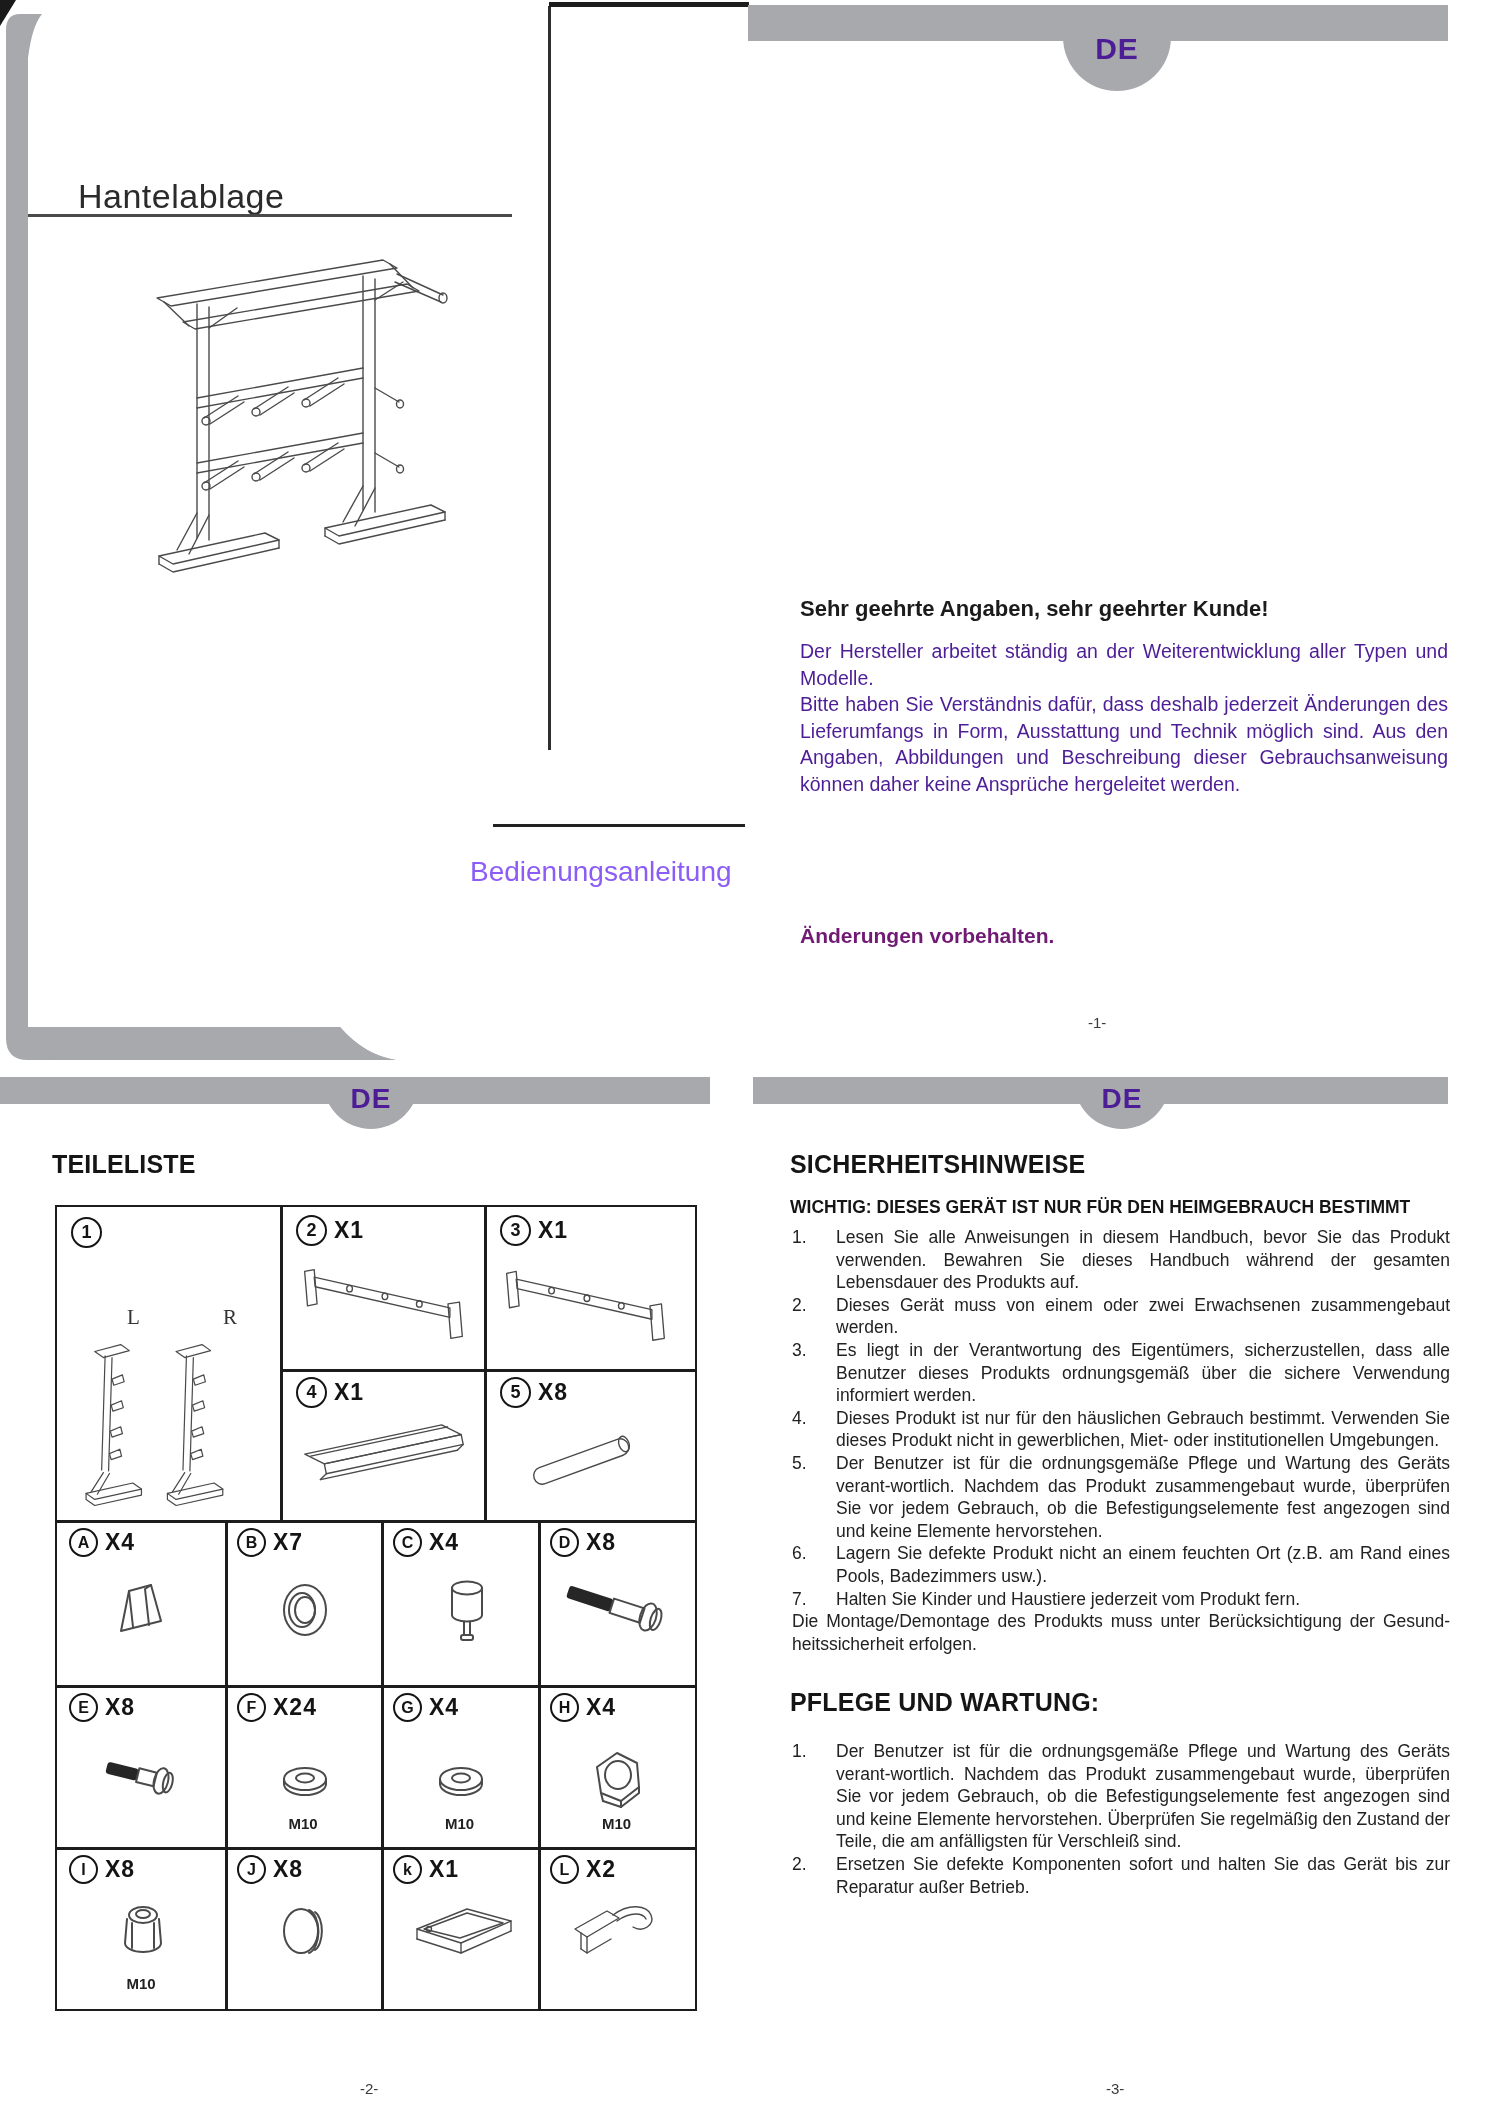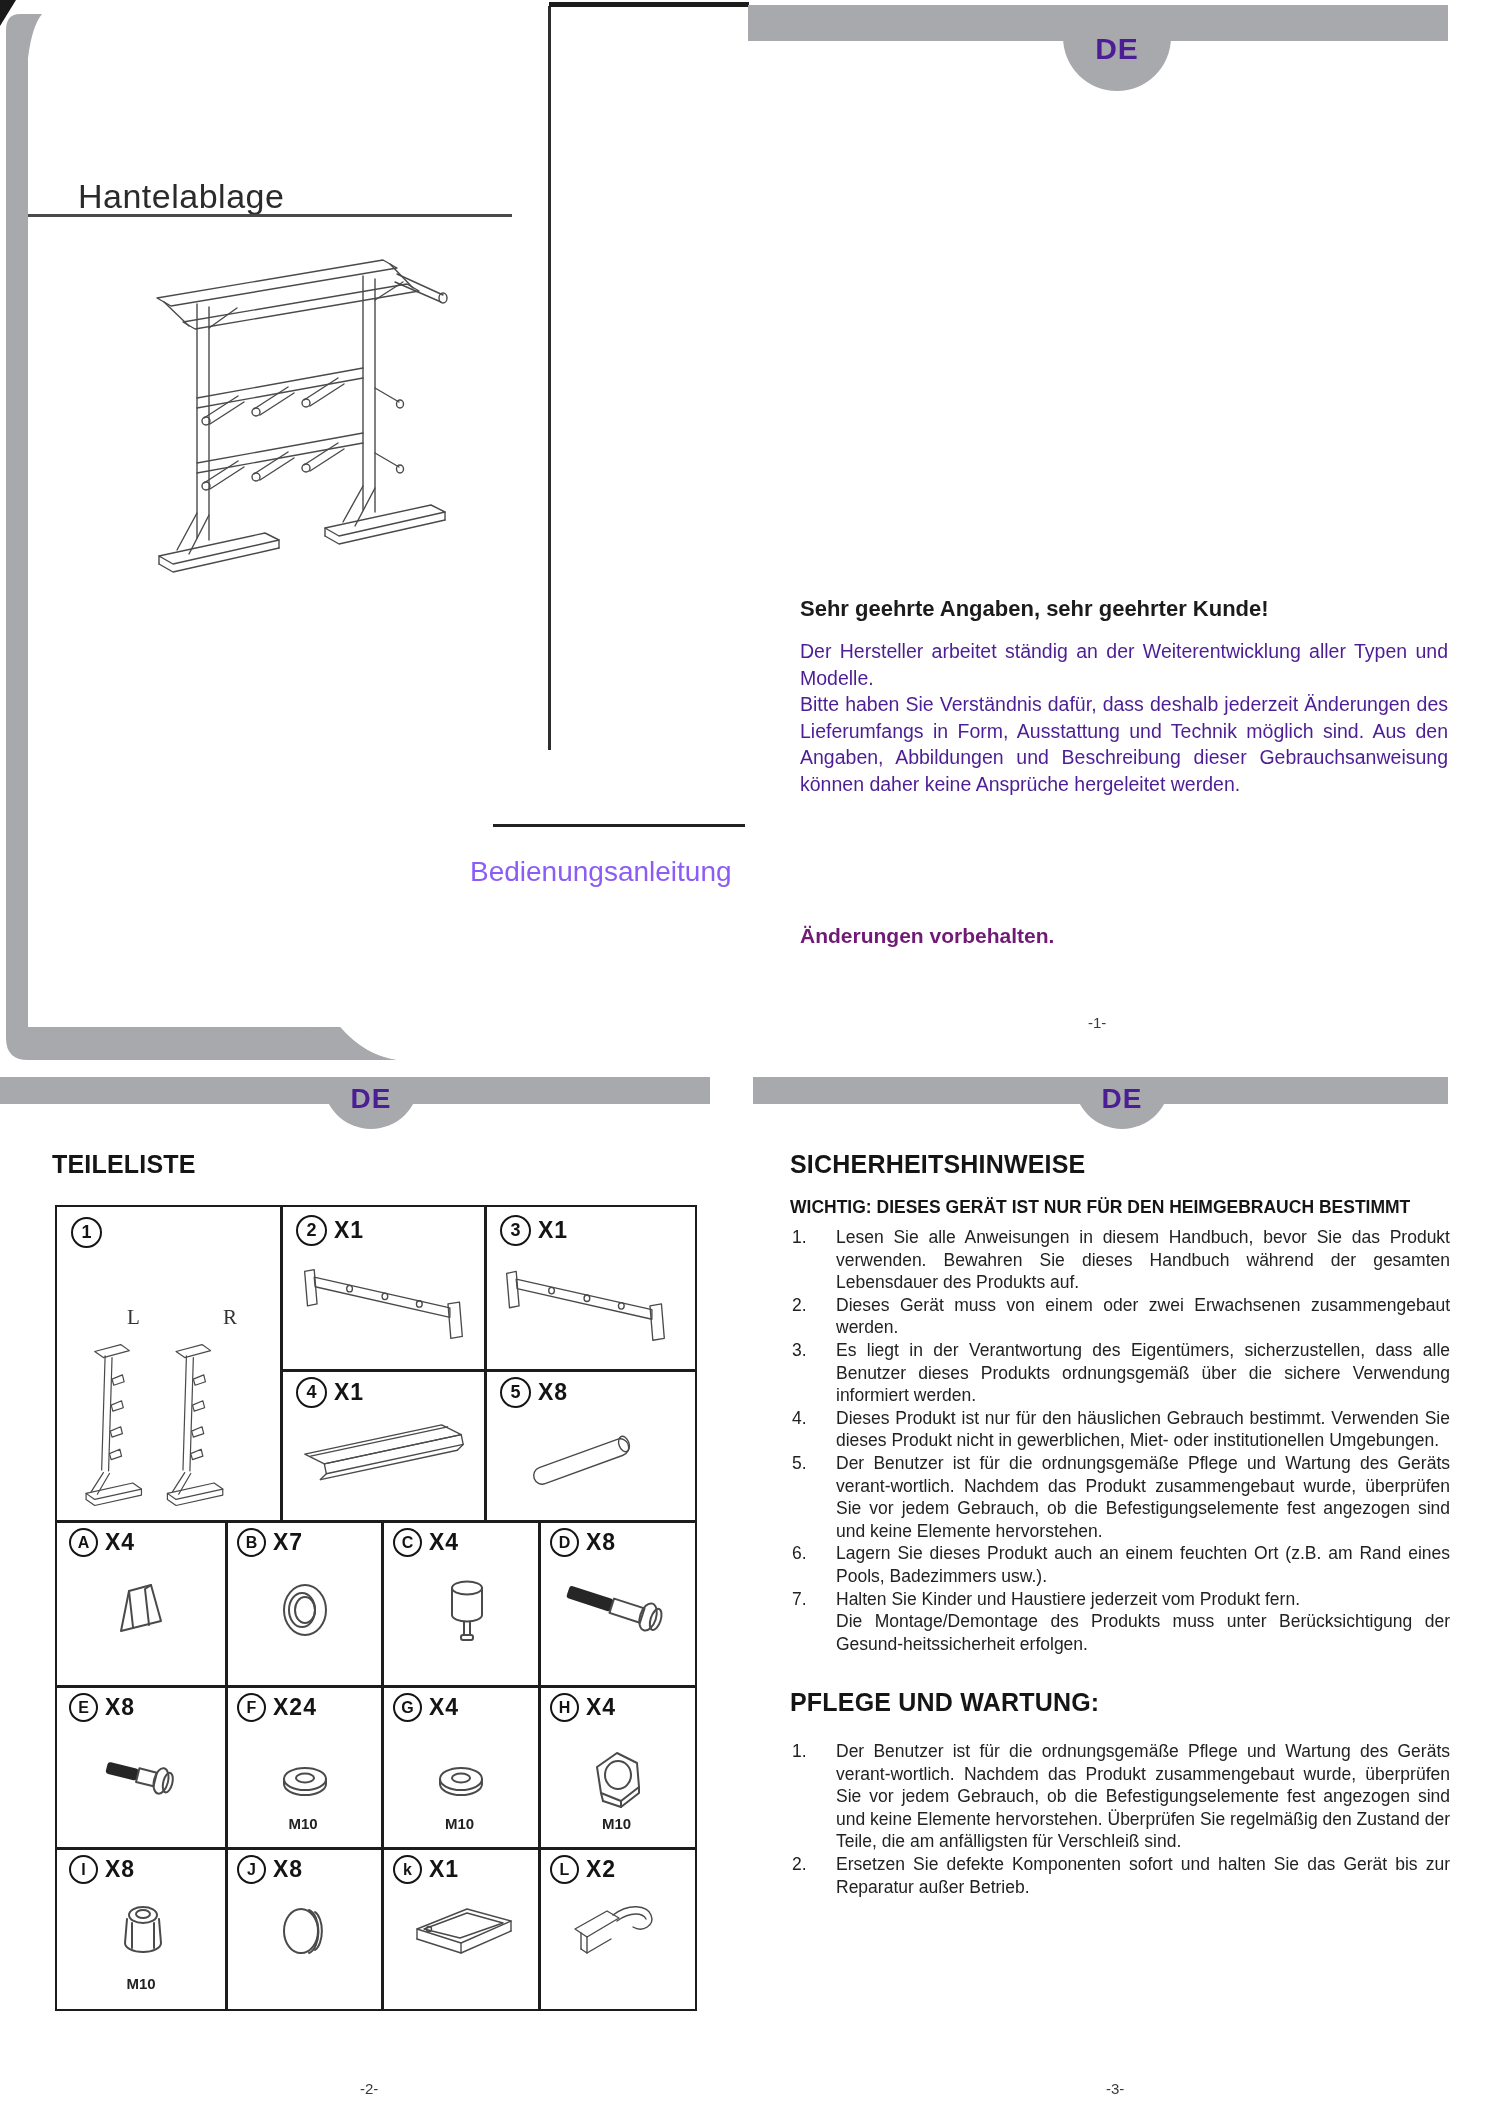--- a/index.html
+++ b/index.html
@@ -21,21 +21,21 @@
   .notice{font-size:21px;font-weight:bold;color:#701a75;}
   .pagenum{font-size:15px;color:#3a3a3a;}
   
   .sec-heading{font-size:25px;font-weight:bold;color:#151515;letter-spacing:0.2px;}
   .important{font-size:17.5px;font-weight:bold;color:#151515;}
   
   .numlist{font-size:17.5px;line-height:22.6px;color:#222;}
   .numlist .row{display:flex;margin:0;}
   .numlist .num{flex:0 0 44px;}
   .numlist .txt{flex:1;text-align:justify;}
-  .note-par{margin-left:44px;text-align:justify;}
+  .note-par{text-align:justify;}
   
   .ptable{border:2.5px solid #1c1c1c;background:#fff;}
   .gline{position:absolute;background:#1c1c1c;}
   .cell-label{position:absolute;display:flex;align-items:center;gap:7px;}
   .cid{display:inline-flex;align-items:center;justify-content:center;
        border:2.2px solid #141414;border-radius:50%;font-weight:bold;color:#141414;}
   .cid.num{width:27px;height:27px;font-size:18px;}
   .cid.let{width:25px;height:25px;font-size:16px;}
   .qty{font-weight:bold;font-size:23px;color:#141414;letter-spacing:1px;}
   .m10{position:absolute;font-size:15px;font-weight:bold;color:#222;text-align:center;}
@@ -423,21 +423,21 @@
     <div class="row">
       <span class="num">4.</span>
       <span class="txt">Dieses Produkt ist nur für den häuslichen Gebrauch bestimmt. Verwenden Sie dieses Produkt nicht in gewerblichen, Miet- oder institutionellen Umgebungen.</span>
     </div>
     <div class="row">
       <span class="num">5.</span>
       <span class="txt">Der Benutzer ist für die ordnungsgemäße Pflege und Wartung des Geräts verant-wortlich. Nachdem das Produkt zusammengebaut wurde, überprüfen Sie vor jedem Gebrauch, ob die Befestigungselemente fest angezogen sind und keine Elemente hervorstehen.</span>
     </div>
     <div class="row">
       <span class="num">6.</span>
-      <span class="txt">Lagern Sie dieses Produkt auch an einem feuchten Ort (z.B. am Rand eines Pools, Badezimmers usw.).</span>
+      <span class="txt">Lagern Sie defekte Produkt nicht an einem feuchten Ort (z.B. am Rand eines Pools, Badezimmers usw.).</span>
     </div>
     <div class="row">
       <span class="num">7.</span>
       <span class="txt">Halten Sie Kinder und Haustiere jederzeit vom Produkt fern.</span>
     </div>
     <div class="note-par">Die Montage/Demontage des Produkts muss unter Berücksichtigung der Gesund-heitssicherheit erfolgen.</div>
   </div>
 
   <div class="abs sec-heading" style="left:790px;top:1688px;">PFLEGE UND WARTUNG:</div>
 

